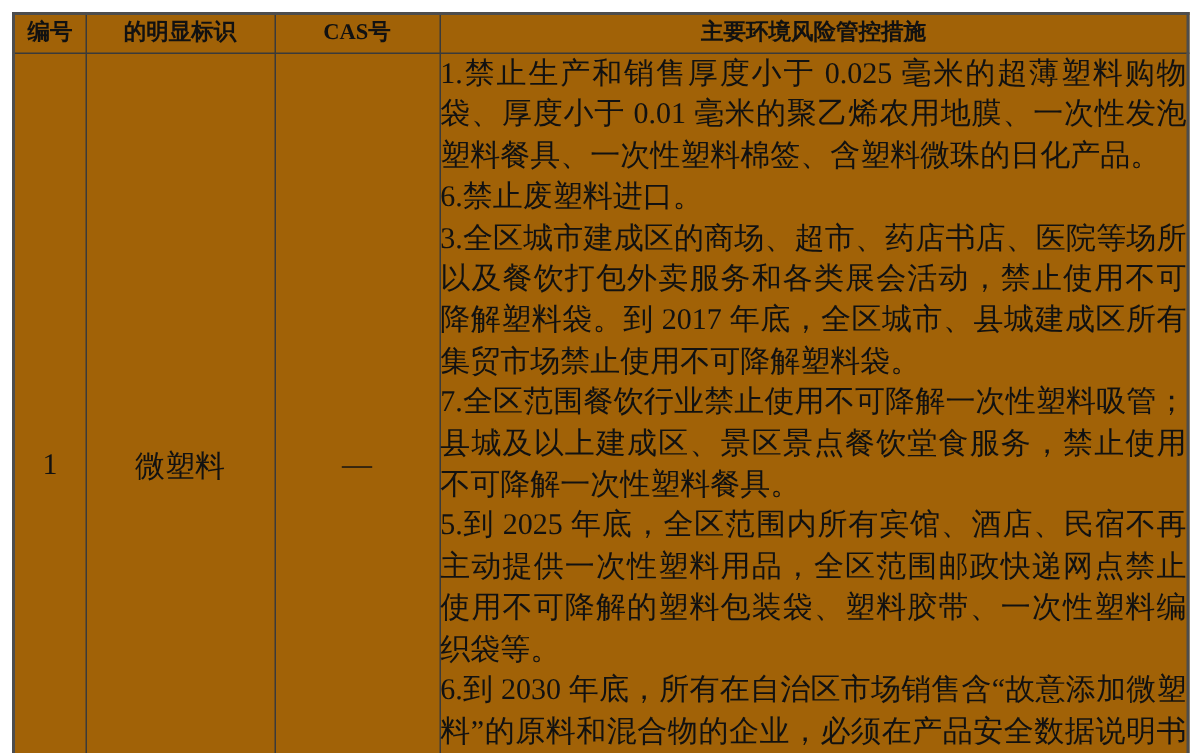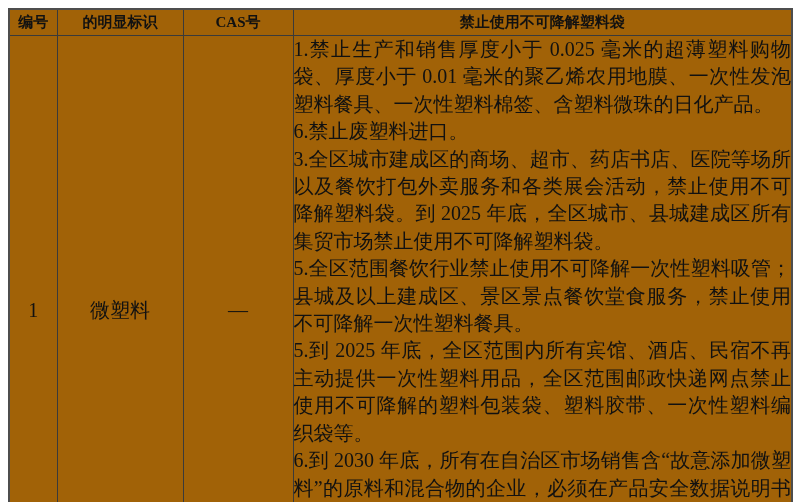--- a/index.html
+++ b/index.html
@@ -66,31 +66,31 @@
     <col style="width:48px">
     <col style="width:126px">
     <col style="width:110px">
     <col>
   </colgroup>
   <thead>
     <tr>
       <th>编号</th>
       <th>的明显标识</th>
       <th>CAS号</th>
-      <th>禁止使用不可降解塑料袋</th>
+      <th>主要环境风险管控措施</th>
     </tr>
   </thead>
   <tbody>
     <tr>
       <td class="cell-center">1</td>
       <td class="cell-center">微塑料</td>
       <td class="cell-center">—</td>
       <td class="cell-measures">
         <p>1.禁止生产和销售厚度小于 0.025 毫米的超薄塑料购物袋、厚度小于 0.01 毫米的聚乙烯农用地膜、一次性发泡塑料餐具、一次性塑料棉签、含塑料微珠的日化产品。</p>
         <p>6.禁止废塑料进口。</p>
-        <p>3.全区城市建成区的商场、超市、药店书店、医院等场所以及餐饮打包外卖服务和各类展会活动，禁止使用不可降解塑料袋。到 2025 年底，全区城市、县城建成区所有集贸市场禁止使用不可降解塑料袋。</p>
-        <p>5.全区范围餐饮行业禁止使用不可降解一次性塑料吸管；县城及以上建成区、景区景点餐饮堂食服务，禁止使用不可降解一次性塑料餐具。</p>
+        <p>3.全区城市建成区的商场、超市、药店书店、医院等场所以及餐饮打包外卖服务和各类展会活动，禁止使用不可降解塑料袋。到 2017 年底，全区城市、县城建成区所有集贸市场禁止使用不可降解塑料袋。</p>
+        <p>7.全区范围餐饮行业禁止使用不可降解一次性塑料吸管；县城及以上建成区、景区景点餐饮堂食服务，禁止使用不可降解一次性塑料餐具。</p>
         <p>5.到 2025 年底，全区范围内所有宾馆、酒店、民宿不再主动提供一次性塑料用品，全区范围邮政快递网点禁止使用不可降解的塑料包装袋、塑料胶带、一次性塑料编织袋等。</p>
         <p>6.到 2030 年底，所有在自治区市场销售含“故意添加微塑料”的原料和混合物的企业，必须在产品安全数据说明书对产品中微塑料的成分、聚合物功能、释放途径及使用方式等做出说明；在包装、产品说明书中应包括“微塑料”的明显标识，并给出废弃物的推荐处置措施。</p>
       </td>
     </tr>
   </tbody>
 </table>
 
 </body></html>

